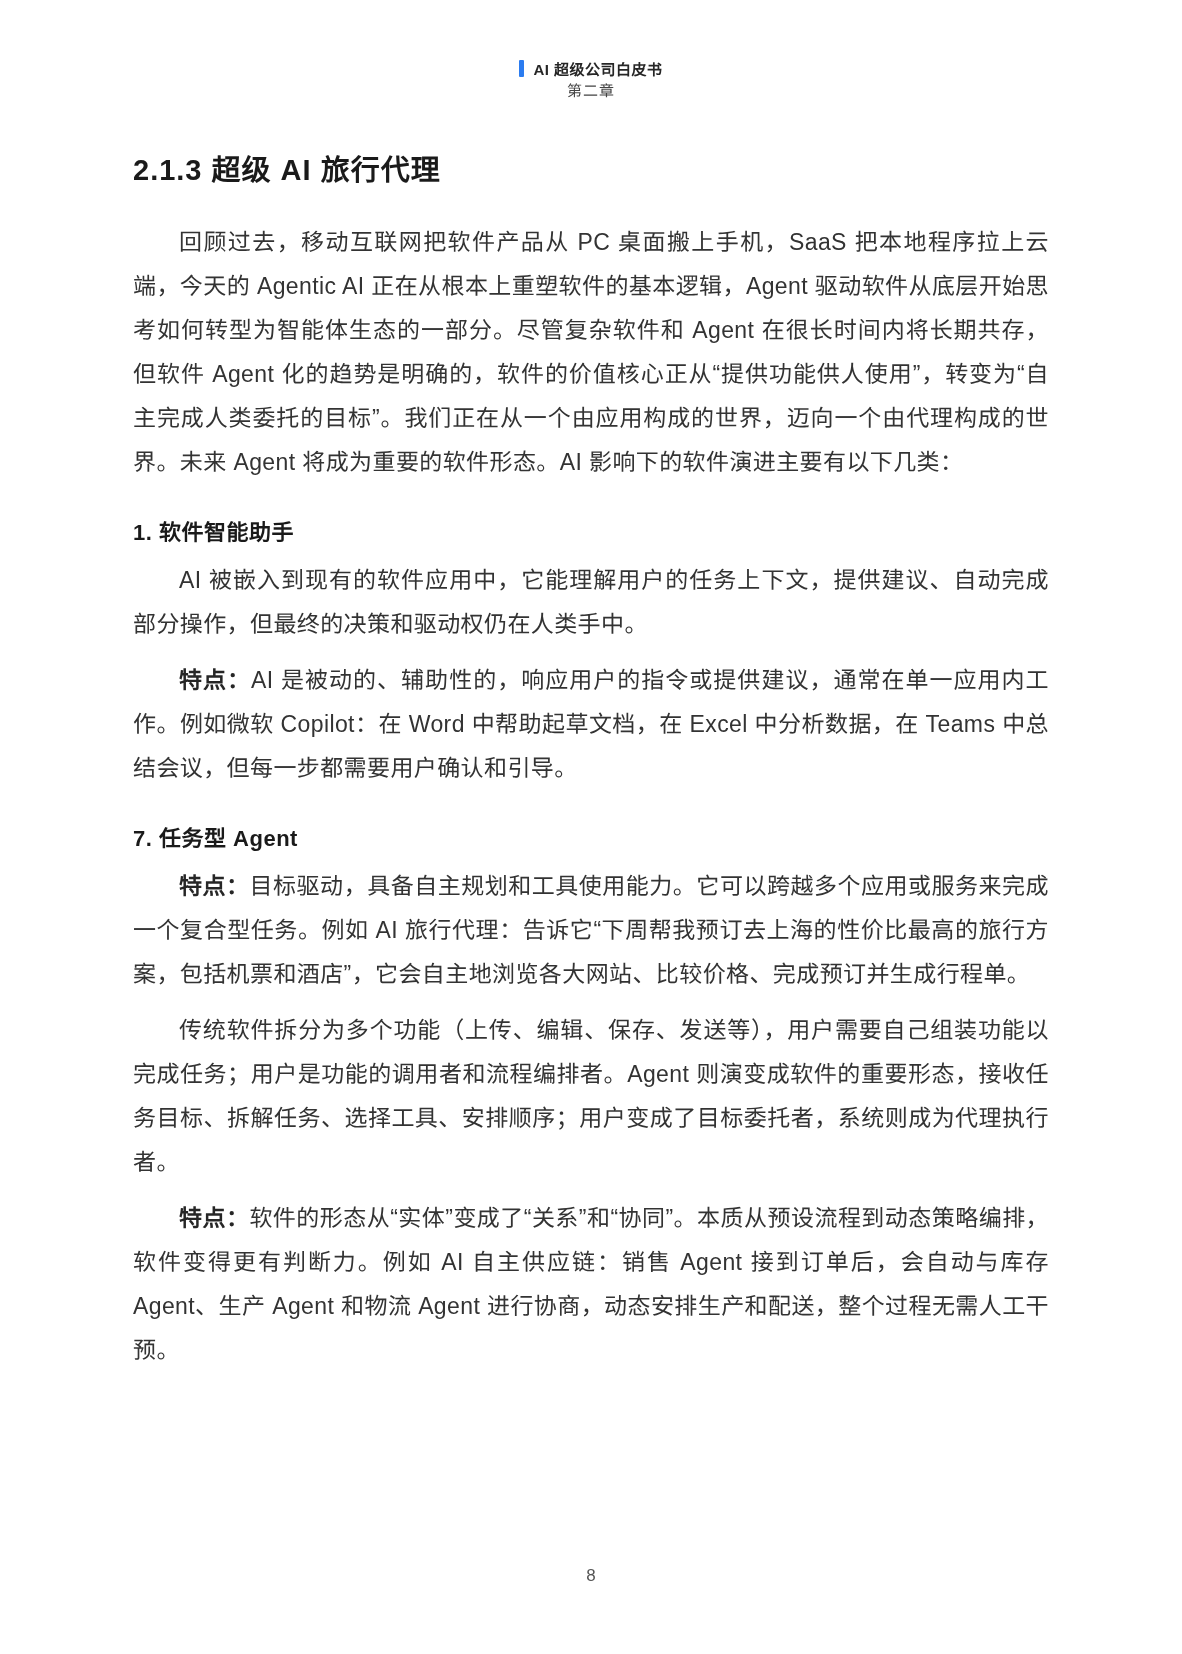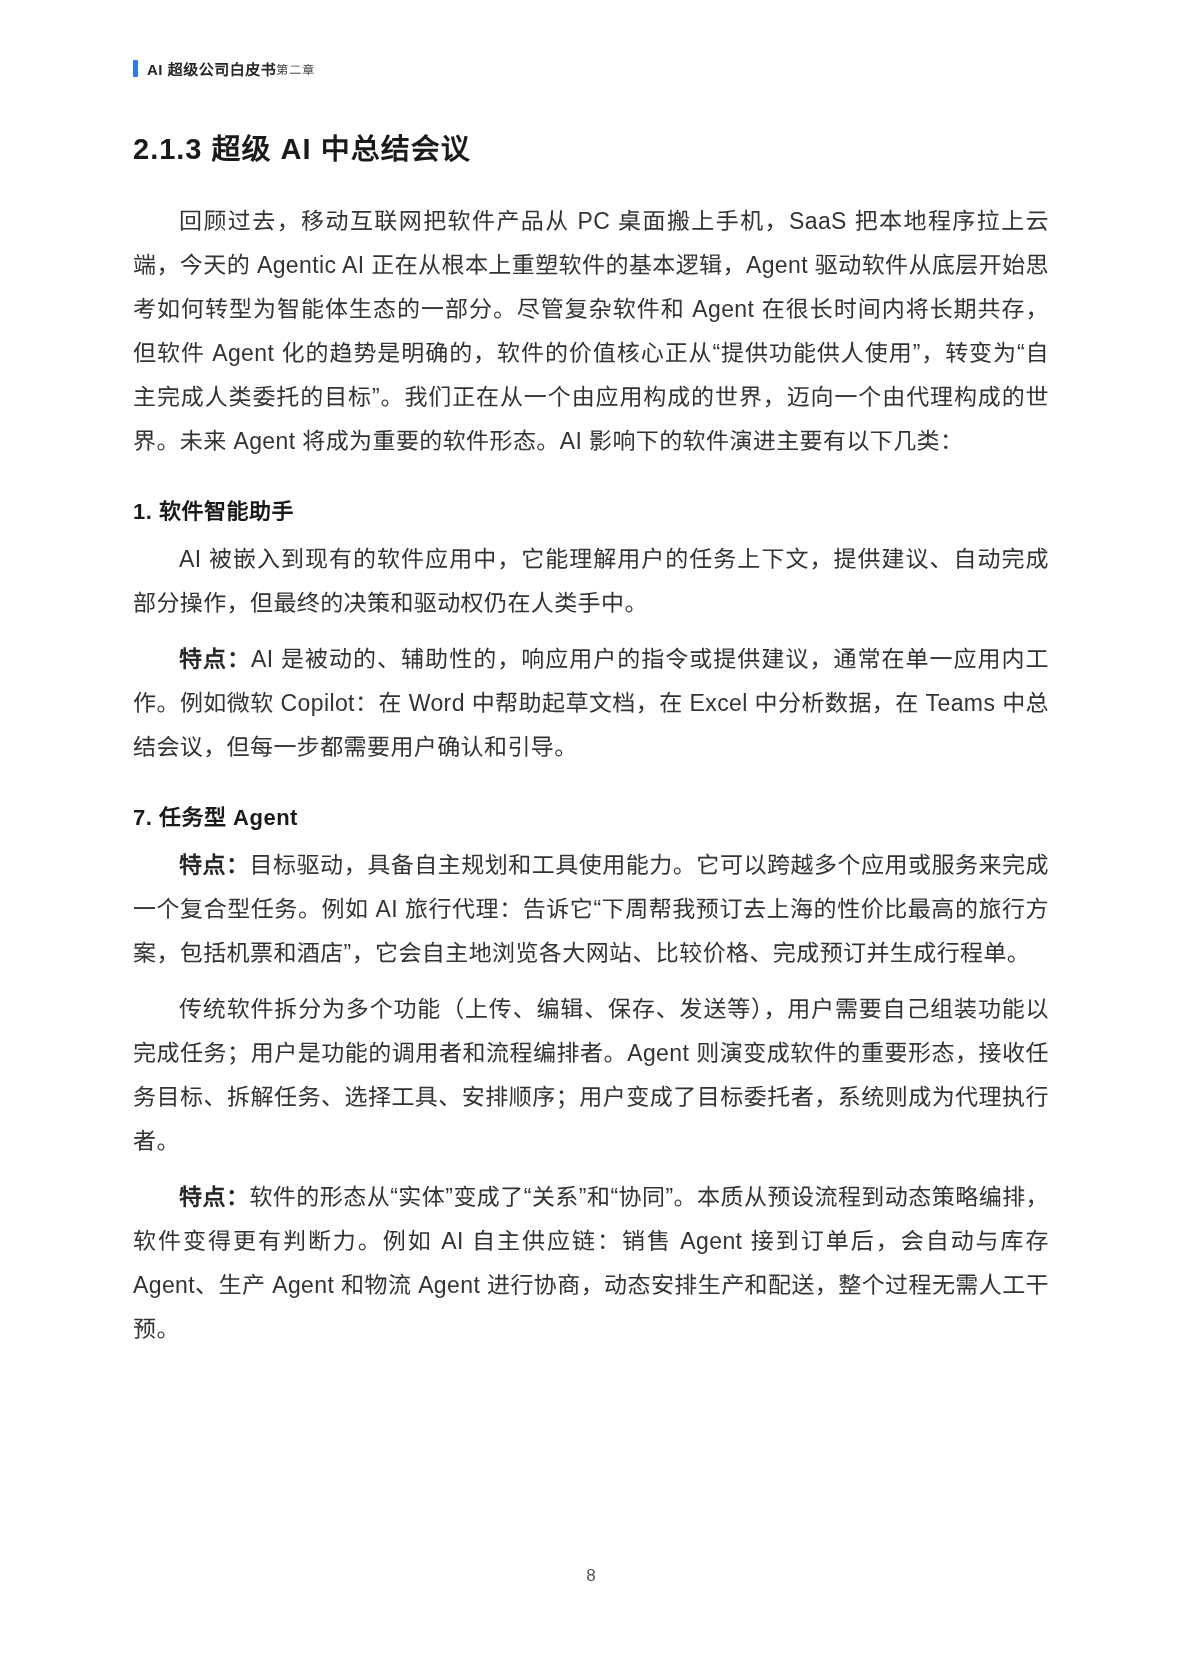--- a/index.html
+++ b/index.html
@@ -15,40 +15,41 @@
     background: #ffffff;
     overflow: hidden;
     box-sizing: border-box;
     padding: 58px 133px 0 133px;
   }
   
   .doc-header {
     display: flex;
     align-items: center;
     margin-bottom: 46px;
+    flex-direction: column;
   }
   .header-left {
     display: flex;
     align-items: center;
   }
   .accent-bar {
     display: inline-block;
     width: 5px;
     height: 17px;
     border-radius: 1px;
     margin-right: 9px;
   }
   .doc-title {
     font-size: 15px;
     font-weight: bold;
     color: #262626;
     letter-spacing: 0.5px;
   }
   .chapter {
-    font-size: 12px;
+    font-size: 15px;
     color: #434343;
     letter-spacing: 1px;
   }
   
   .main-title {
     font-size: 29px;
     font-weight: bold;
     color: #1a1a1a;
     margin: 0 0 32px 0;
     letter-spacing: 1px;
@@ -92,21 +93,21 @@
 <div class="page">
 
   <div class="doc-header">
     <div class="header-left">
       <span class="accent-bar" style="background: rgb(43, 124, 240);"></span>
       <span class="doc-title">AI 超级公司白皮书</span>
     </div>
     <span class="chapter">第二章</span>
   </div>
 
-  <h1 class="main-title">2.1.3 超级 AI 中总结会议</h1>
+  <h1 class="main-title">2.1.3 超级 AI 旅行代理</h1>
 
   <p class="body-para">回顾过去，移动互联网把软件产品从 PC 桌面搬上手机，SaaS 把本地程序拉上云端，今天的 Agentic AI 正在从根本上重塑软件的基本逻辑，Agent 驱动软件从底层开始思考如何转型为智能体生态的一部分。尽管复杂软件和 Agent 在很长时间内将长期共存，但软件 Agent 化的趋势是明确的，软件的价值核心正从“提供功能供人使用”，转变为“自主完成人类委托的目标”。我们正在从一个由应用构成的世界，迈向一个由代理构成的世界。未来 Agent 将成为重要的软件形态。AI 影响下的软件演进主要有以下几类：</p>
 
   <section>
     <h2 class="subhead">1. 软件智能助手</h2>
     <p class="body-para"><span class="lead"></span><span>AI 被嵌入到现有的软件应用中，它能理解用户的任务上下文，提供建议、自动完成部分操作，但最终的决策和驱动权仍在人类手中。</span></p>
     <p class="body-para"><span class="lead">特点：</span><span>AI 是被动的、辅助性的，响应用户的指令或提供建议，通常在单一应用内工作。例如微软 Copilot：在 Word 中帮助起草文档，在 Excel 中分析数据，在 Teams 中总结会议，但每一步都需要用户确认和引导。</span></p>
   </section>
 
   <section>

